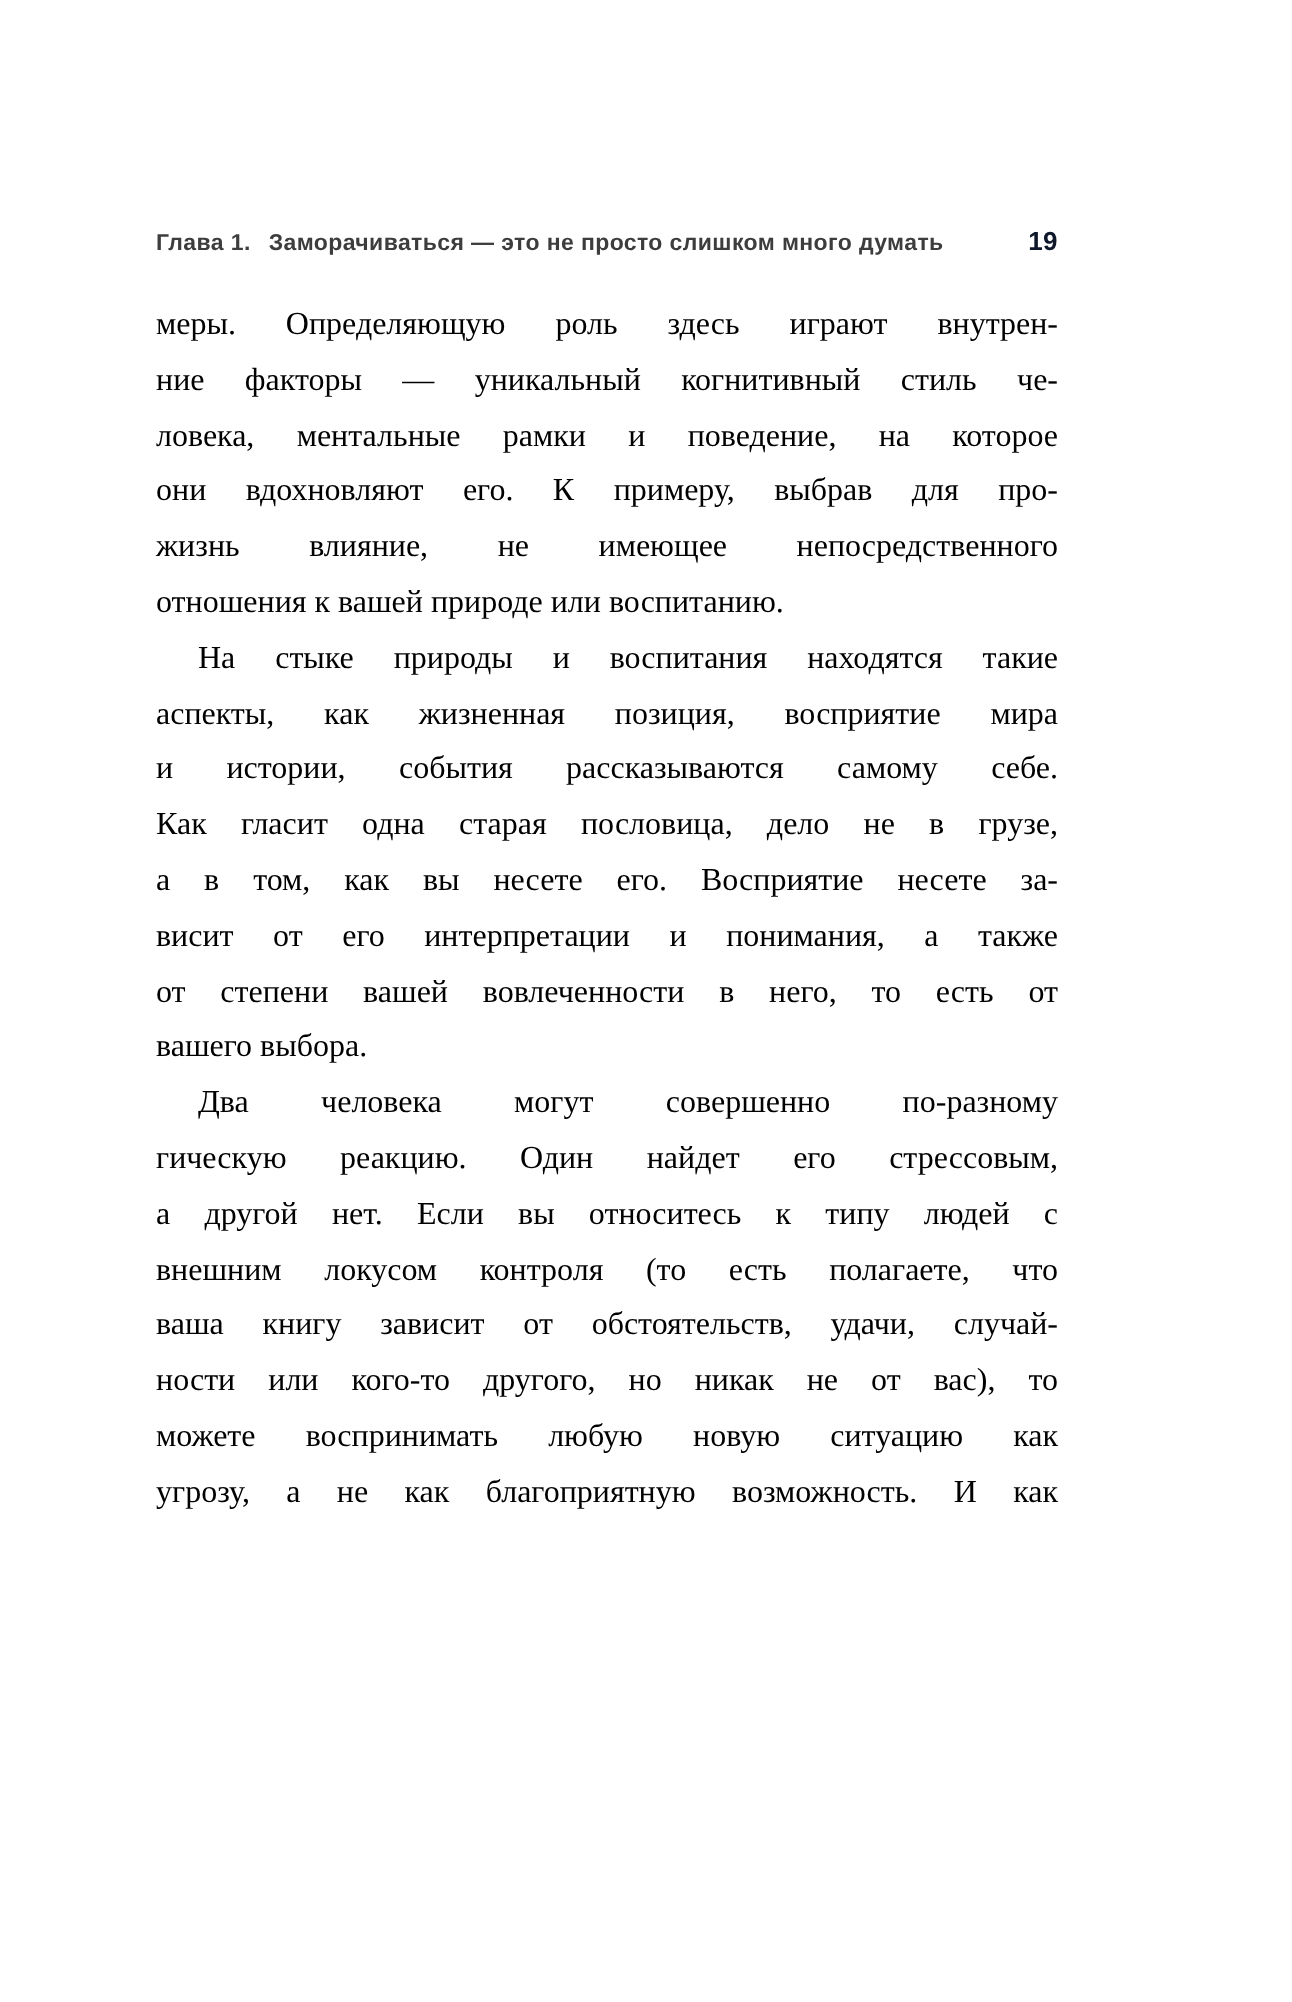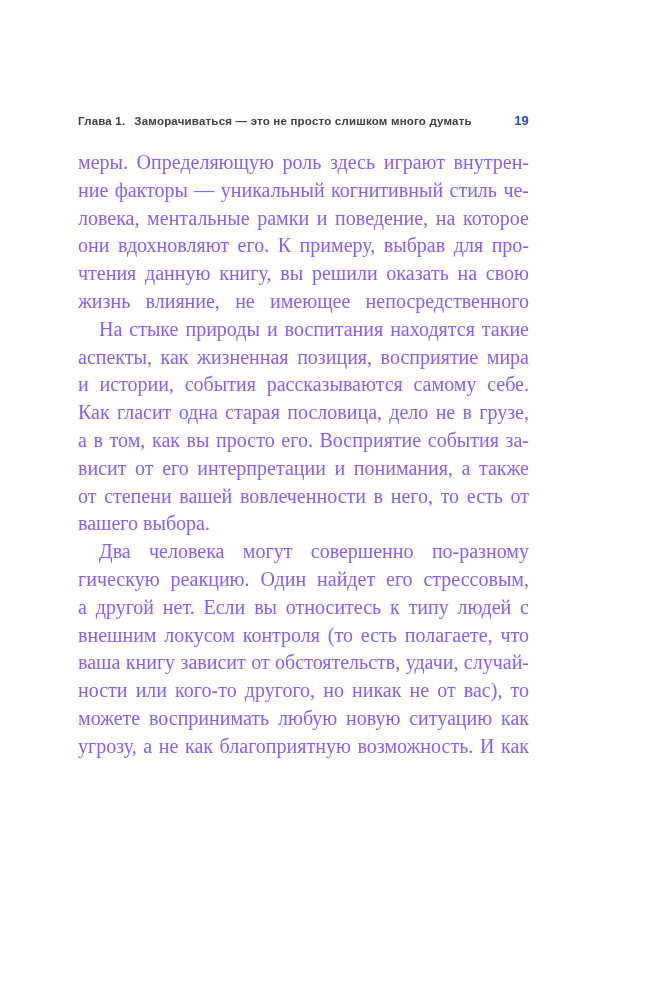--- a/index.html
+++ b/index.html
@@ -32,28 +32,28 @@
     margin-bottom: 21px;
   }
   .running-head {
     white-space: nowrap;
   }
   .chapter-label {
     margin-right: 9px;
   }
   .page-number {
     font-size: 13px;
-    color: #1d4ed8;
+    color: #0f172a;
     margin-left: 28px;
   }
   .page-body {
     font-family: "Liberation Serif", "DejaVu Serif", serif;
-    font-size: 20px;
+    font-size: 16px;
     line-height: 27.8px;
-    color: #8b5cf6;
+    color: #000000;
   }
   .paragraph {
     margin: 0;
   }
   .line {
     text-align: justify;
     text-align-last: justify;
   }
   .line.last {
     text-align-last: left;
@@ -71,29 +71,29 @@
       <span class="chapter-label">Глава 1.</span><span class="chapter-title">Заморачиваться — это не просто слишком много думать</span>
     </div>
     <span class="page-number">19</span>
   </header>
   <main class="page-body">
       <div class="paragraph">
         <div class="line">меры. Определяющую роль здесь играют внутрен-</div>
         <div class="line">ние факторы — уникальный когнитивный стиль че-</div>
         <div class="line">ловека, ментальные рамки и поведение, на которое</div>
         <div class="line">они вдохновляют его. К примеру, выбрав для про-</div>
-        <div class="line">чтения данную книгу, вы решили оказать на свою</div>
         <div class="line">жизнь влияние, не имеющее непосредственного</div>
+        <div class="line last">отношения к вашей природе или воспитанию.</div>
       </div>
       <div class="paragraph">
         <div class="line first-indent">На стыке природы и воспитания находятся такие</div>
         <div class="line">аспекты, как жизненная позиция, восприятие мира</div>
         <div class="line">и истории, события рассказываются самому себе.</div>
         <div class="line">Как гласит одна старая пословица, дело не в грузе,</div>
-        <div class="line">а в том, как вы просто его. Восприятие события за-</div>
+        <div class="line">а в том, как вы несете его. Восприятие несете за-</div>
         <div class="line">висит от его интерпретации и понимания, а также</div>
         <div class="line">от степени вашей вовлеченности в него, то есть от</div>
         <div class="line last">вашего выбора.</div>
       </div>
       <div class="paragraph">
         <div class="line first-indent">Два человека могут совершенно по-разному</div>
         <div class="line">гическую реакцию. Один найдет его стрессовым,</div>
         <div class="line">а другой нет. Если вы относитесь к типу людей с</div>
         <div class="line">внешним локусом контроля (то есть полагаете, что</div>
         <div class="line">ваша книгу зависит от обстоятельств, удачи, случай-</div>

